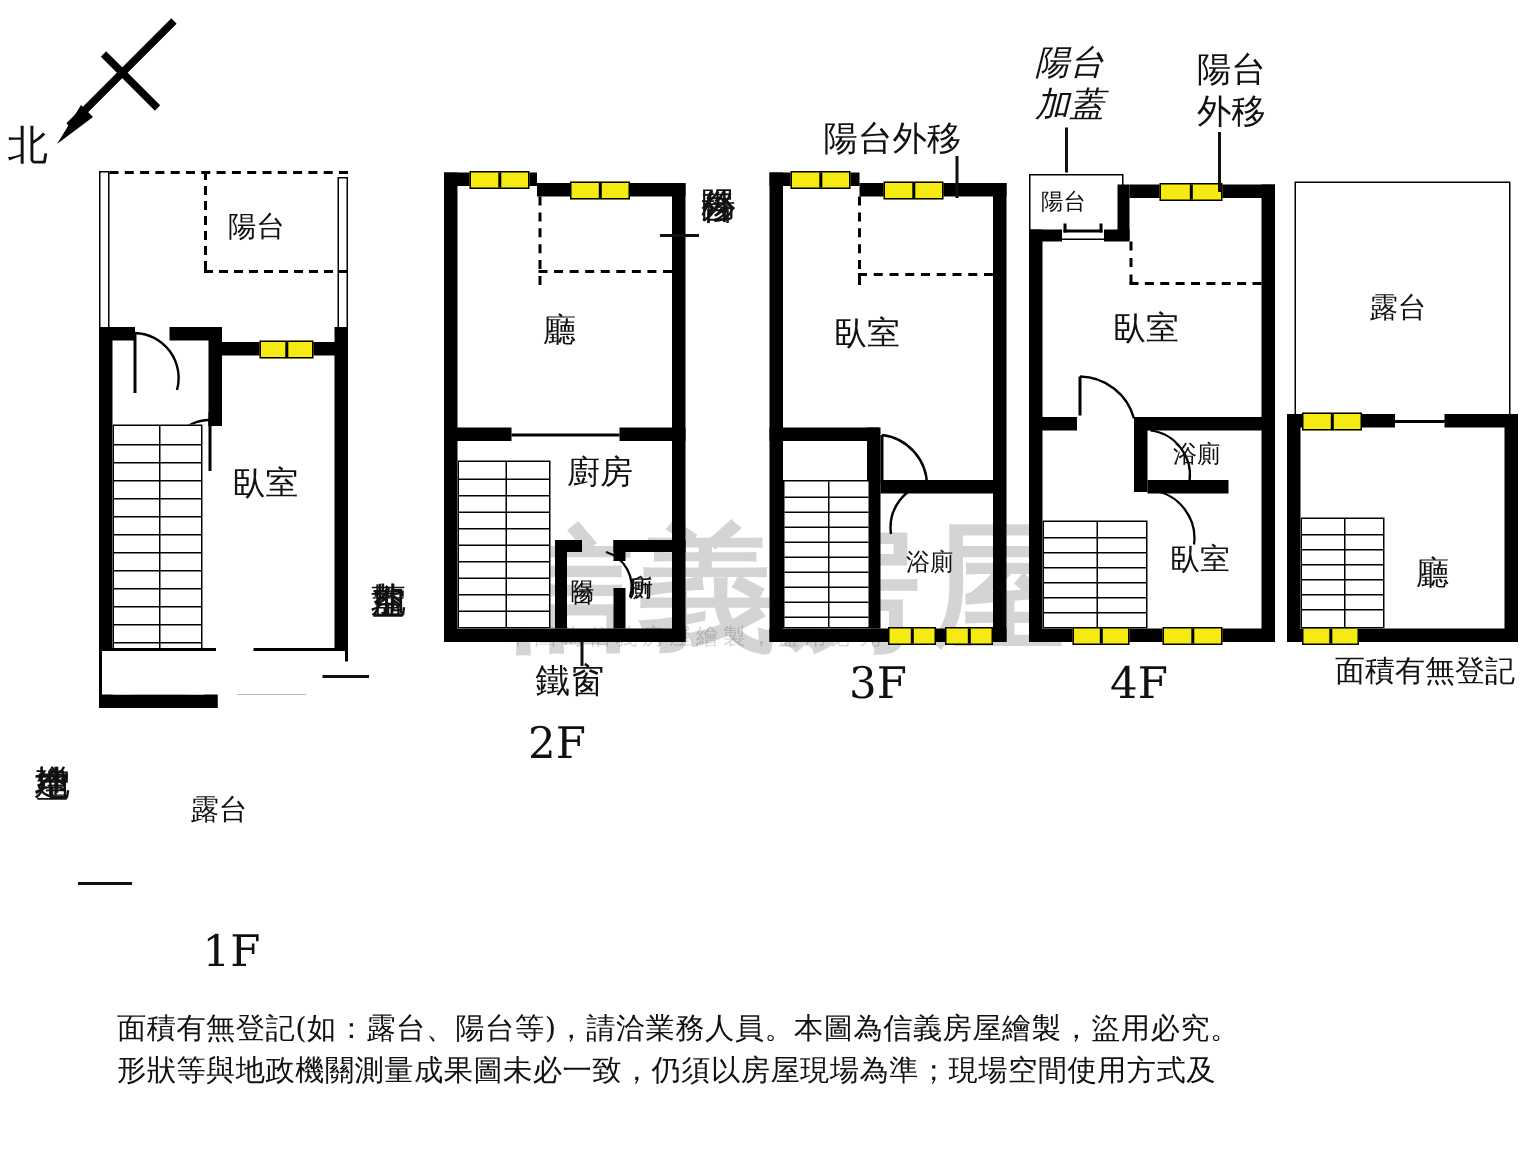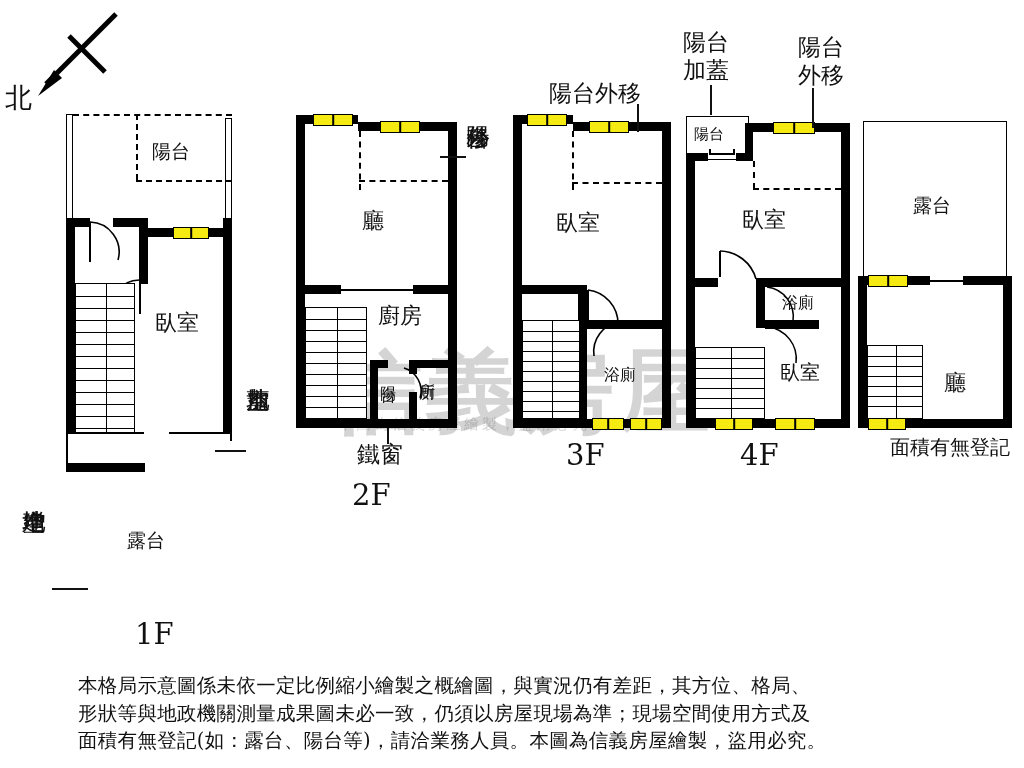--- a/index.html
+++ b/index.html
@@ -310,21 +310,21 @@
       <i style="top:50px;"></i>
         <i style="top:60px;"></i>
     </div>
 
     <div class="win h" style="left:715px;top:417.5px;width:38px;height:12px;"></div>
     <div class="win h" style="left:775px;top:417.5px;width:40px;height:12px;"></div>
 
     <div class="flr" style="left:740px;top:438px;">4F</div>
   </div>
 
-  <div class="lbl" style="left:683px;top:28px;font-size:23px;line-height:1.22;width:60px;white-space:normal;text-align:left;">陽台加蓋</div>
+  <div class="lbl" style="left:683px;top:28px;font-size:23px;line-height:1.22;width:60px;white-space:normal;text-align:center;font-style:italic;">陽台加蓋</div>
   <div class="lead" style="left:710px;top:85px;width:1.6px;height:30px;"></div>
 
   <div class="lbl" style="left:790px;top:33px;font-size:23px;line-height:1.22;width:62px;white-space:normal;text-align:center;">陽台外移</div>
   <div class="lead" style="left:812px;top:88px;width:1.6px;height:40px;"></div>
 
   <div class="abs" style="left:0;top:0;width:1024px;height:540px;">
 
     <div class="outline" style="left:863px;top:121px;width:144px;height:160px;"></div>
 
     <div class="lbl" style="left:913px;top:196px;font-size:19px;">露台</div>
@@ -348,18 +348,17 @@
       <i style="top:50px;"></i>
         <i style="top:60px;"></i>
     </div>
 
     <div class="lbl" style="left:944px;top:372px;font-size:22px;">廳</div>
 
     <div class="flr" style="left:890px;top:434px;font-size:20px;">面積有無登記</div>
   </div>
 
   <div class="disc">
-    <div>本格局示意圖係未依一定比例縮小繪製之概繪圖，與實況仍有差距，其方位、格局、</div>
+    <div>面積有無登記(如：露台、陽台等)，請洽業務人員。本圖為信義房屋繪製，盜用必究。</div>
     <div>形狀等與地政機關測量成果圖未必一致，仍須以房屋現場為準；現場空間使用方式及</div>
-    <div>面積有無登記(如：露台、陽台等)，請洽業務人員。本圖為信義房屋繪製，盜用必究。</div>
   </div>
 
 </div>
 
 </body></html>

